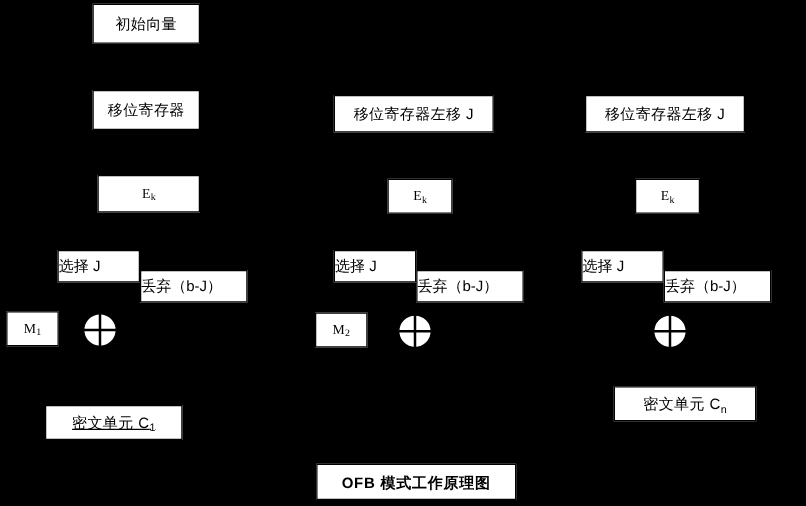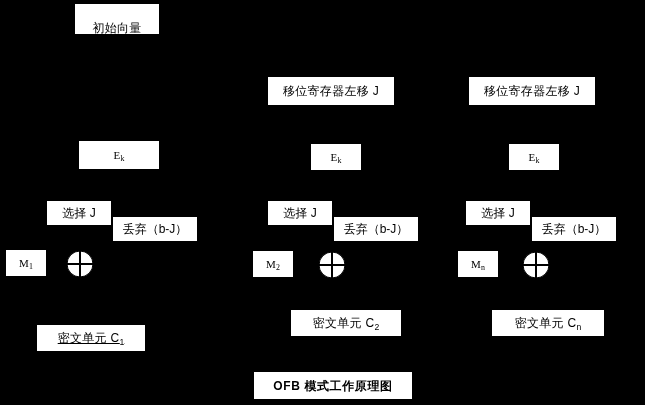--- a/index.html
+++ b/index.html
@@ -43,21 +43,21 @@
     display: flex;
     box-sizing: border-box;
   }
   .pair .cell {
     background: #ffffff;
     color: #000000;
     border: 1px solid #000000;
     box-sizing: border-box;
     display: flex;
     align-items: center;
-    justify-content: center;
+    justify-content: flex-start;
     font-size: 12px;
     line-height: 1;
     white-space: nowrap;
     height: 100%;
   }
   .pair .cell.sel { width: 66px; }
   .pair .cell.dis { width: 86px; border-left: 1px solid #000000; margin-top: 16px; }
   .xor {
     position: absolute;
     width: 28px;
@@ -70,24 +70,27 @@
     position: relative;
     top: 0.32em;
     letter-spacing: 0;
   }
 </style>
 </head>
 <body>
 
 <div id="canvas">
 
-  <div class="box" style="left:74px; top:3px; width:86px; height:32px;align-items:flex-end;">
+  <div class="box" style="left:74px; top:3px; width:86px; height:32px;">
     <span>初始向量</span>
   </div>
 
+  <div class="box" style="left:74px; top:72px; width:86px; height:32px;">
+    <span>移位寄存器</span>
+  </div>
 
   <div class="box serif" style="left:78px; top:140px; width:82px; height:30px;">
     <span><span>E</span><sub>k</sub></span>
   </div>
 
   <div class="pair" style="left:46px; top:200px; width:152px; height:26px;">
     <div class="cell sel">
       <span>选择 J</span>
     </div>
     <div class="cell dis">
@@ -133,44 +136,38 @@
   </div>
 
   <div class="xor" style="left:318px; top:251px;">
     <svg width="28" height="28" viewBox="0 0 28 28">
       <circle cx="14" cy="14" r="13" fill="#ffffff" stroke="#000000" stroke-width="1"></circle>
       <line x1="14" y1="1" x2="14" y2="27" stroke="#000000" stroke-width="2"></line>
       <line x1="1" y1="14" x2="27" y2="14" stroke="#000000" stroke-width="2"></line>
     </svg>
   </div>
 
-  <div class="box" style="left:290px; top:309px; width:112px; height:28px;">
-    <span><span>密文单元 C</span><sub>2</sub></span>
-  </div>
 
   <div class="box" style="left:468px; top:76px; width:128px; height:30px;">
     <span>移位寄存器左移 J</span>
   </div>
 
   <div class="box serif" style="left:508px; top:143px; width:52px; height:28px;">
     <span><span>E</span><sub>k</sub></span>
   </div>
 
   <div class="pair" style="left:465px; top:200px; width:152px; height:26px;">
     <div class="cell sel">
       <span>选择 J</span>
     </div>
     <div class="cell dis">
       <span>丢弃（b-J）</span>
     </div>
   </div>
 
-  <div class="box serif" style="left:457px; top:250px; width:42px; height:28px;">
-    <span><span>M</span><sub>n</sub></span>
-  </div>
 
   <div class="xor" style="left:522px; top:251px;">
     <svg width="28" height="28" viewBox="0 0 28 28">
       <circle cx="14" cy="14" r="13" fill="#ffffff" stroke="#000000" stroke-width="1"></circle>
       <line x1="14" y1="1" x2="14" y2="27" stroke="#000000" stroke-width="2"></line>
       <line x1="1" y1="14" x2="27" y2="14" stroke="#000000" stroke-width="2"></line>
     </svg>
   </div>
 
   <div class="box" style="left:491px; top:309px; width:114px; height:28px;">

